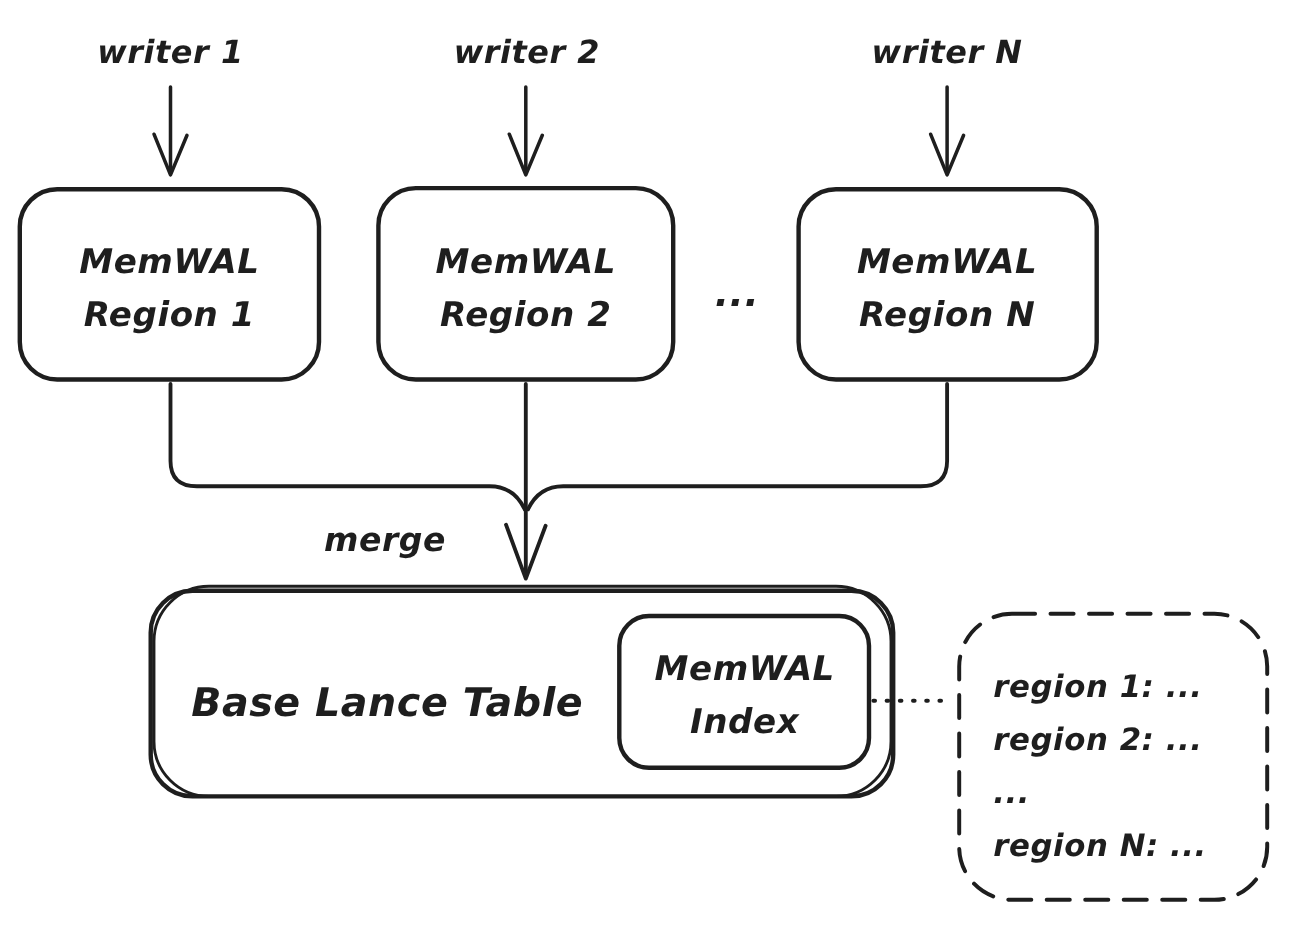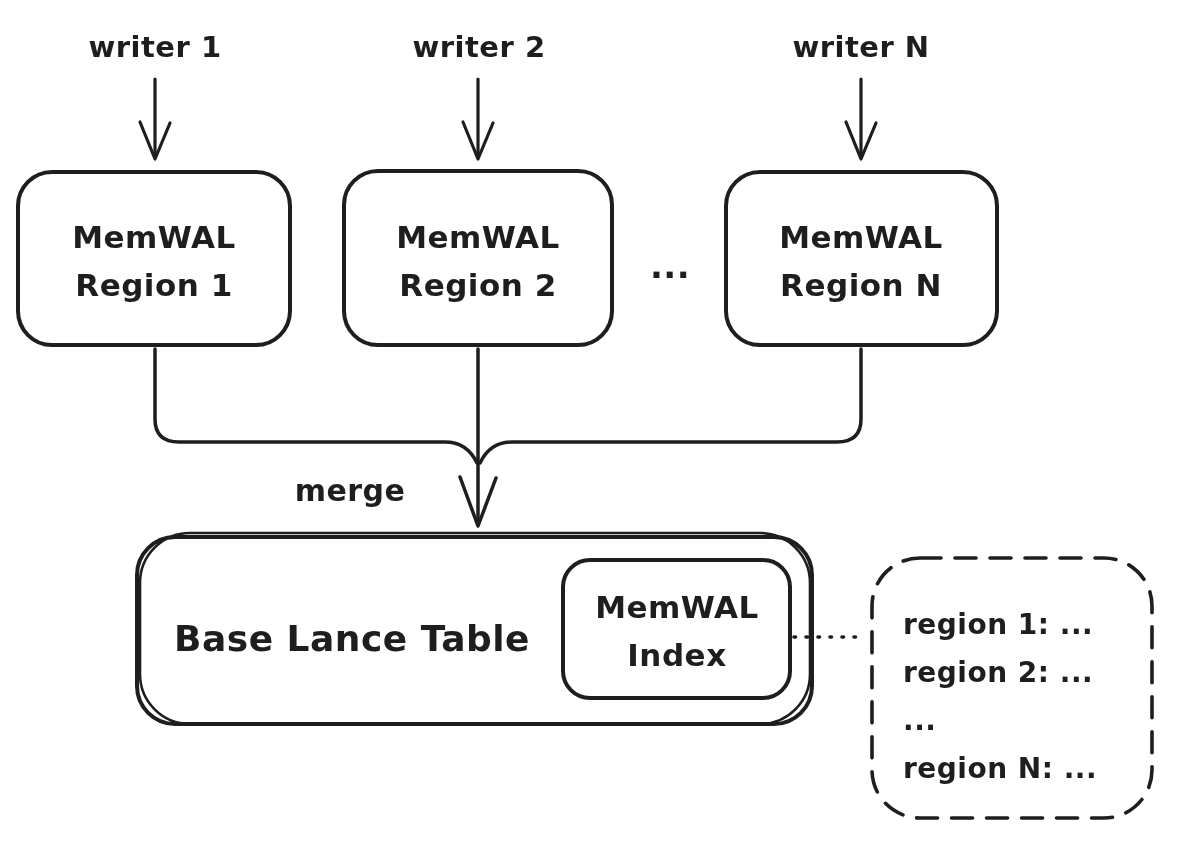--- a/index.html
+++ b/index.html
@@ -9,20 +9,21 @@
     width: 1178px;
     height: 841px;
     overflow: hidden;
     font-family: "DejaVu Sans", sans-serif;
   }
   .stage {
     position: relative;
     width: 1178px;
     height: 841px;
     background: #ffffff;
+    font-style: italic;
   }
   svg { display: block; }
   .ink {
     stroke: #1e1e1e;
     stroke-linecap: round;
     stroke-linejoin: round;
     fill: none;
   }
   .txt {
     fill: #1e1e1e;

